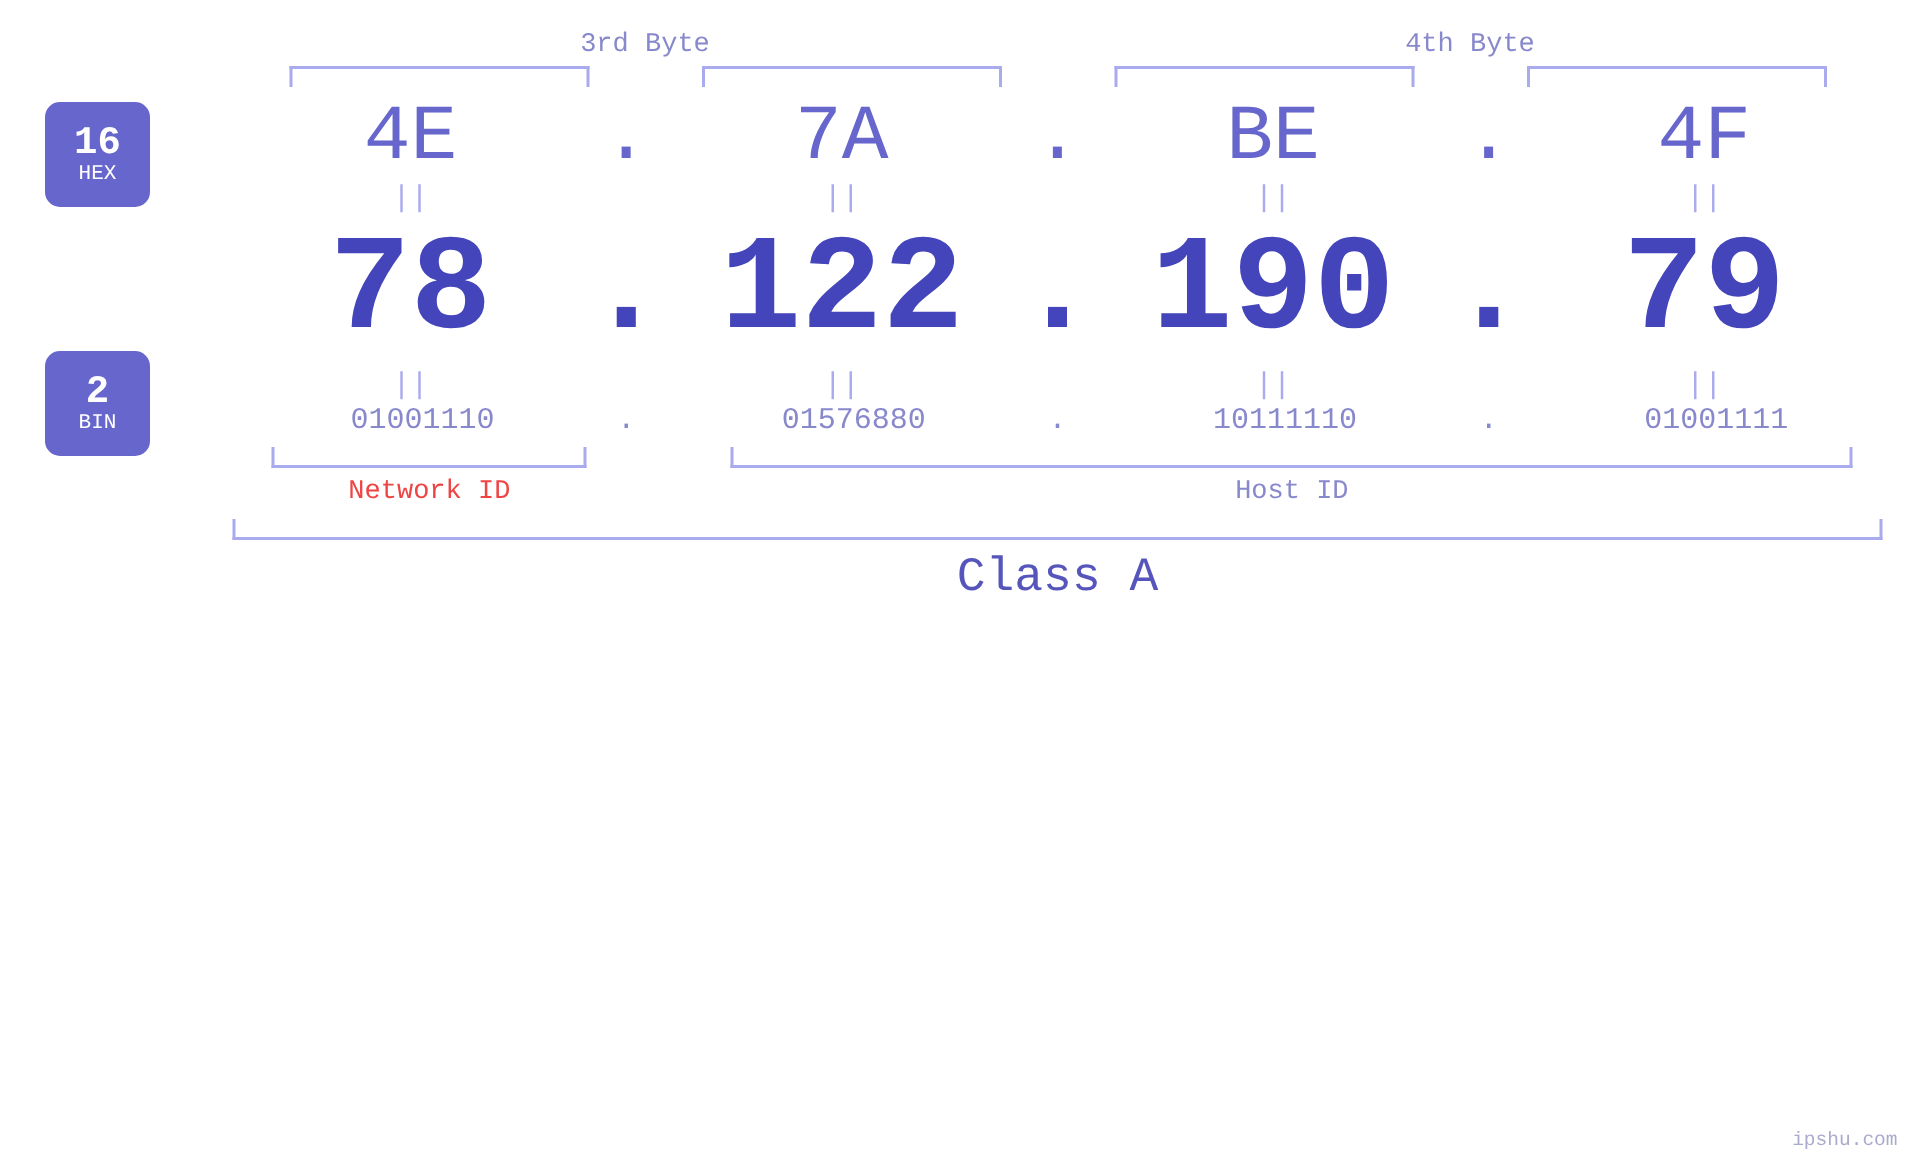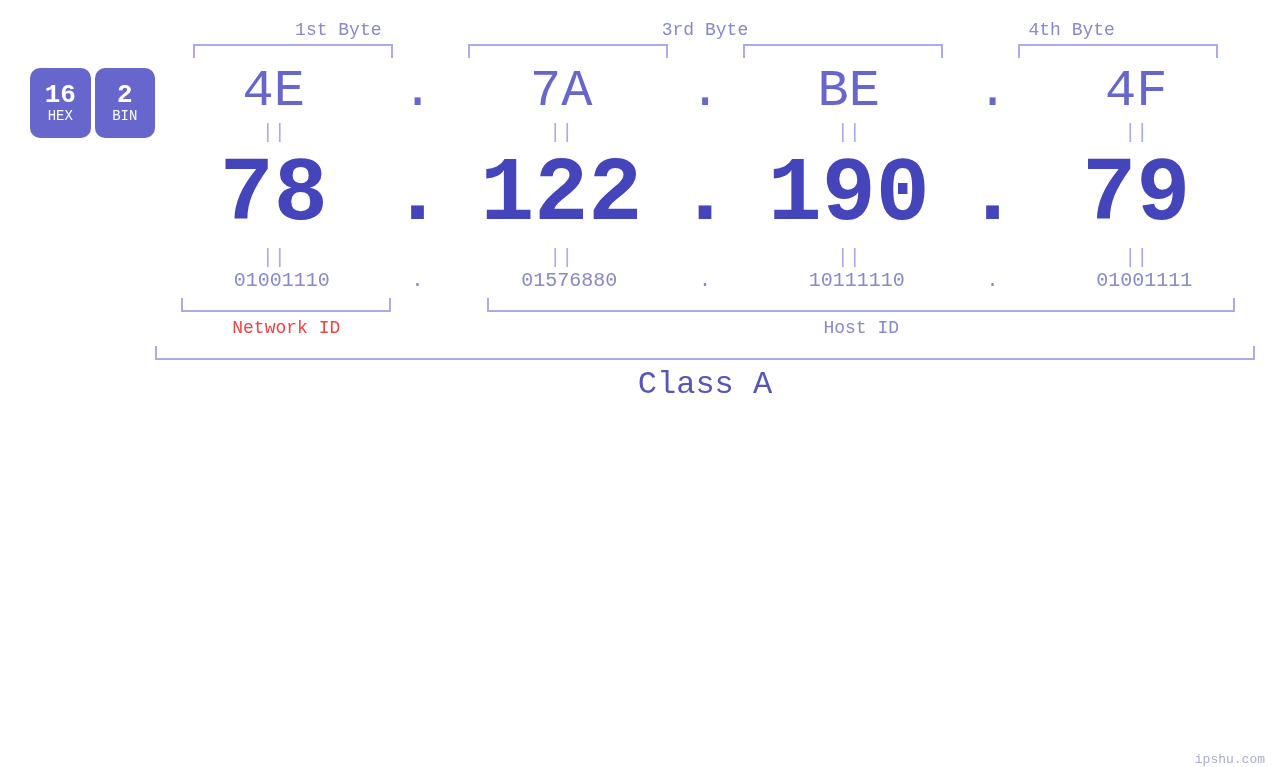--- a/index.html
+++ b/index.html
@@ -54,22 +54,22 @@
       width: 200px;
       height: 14px;
       border-top: 2px solid #aaaaee;
       border-left: 2px solid #aaaaee;
       border-right: 2px solid #aaaaee;
     }
 
     
     .badges-column {
       display: flex;
-      flex-direction: row;
-      gap: 4px;
+      flex-direction: column;
+      gap: 16px;
       padding-left: 30px;
       padding-top: 10px;
       width: 155px;
     }
 
     .badge {
       width: 70px;
       height: 70px;
       background: #6666cc;
       border-radius: 10px;
@@ -249,21 +249,20 @@
       width: 50px;
     }
 
   </style>
 </head>
 <body>
 
 <div class="main-container">
 
   <div class="byte-labels-row">
-    <div class="byte-label">1st Byte</div>
     <div class="byte-label">3rd Byte</div>
     <div class="byte-label">4th Byte</div>
   </div>
 
   <div class="brackets-row">
     <div class="bracket-top"></div>
     <div class="bracket-top"></div>
     <div class="bracket-top"></div>
     <div class="bracket-top"></div>
   </div>

